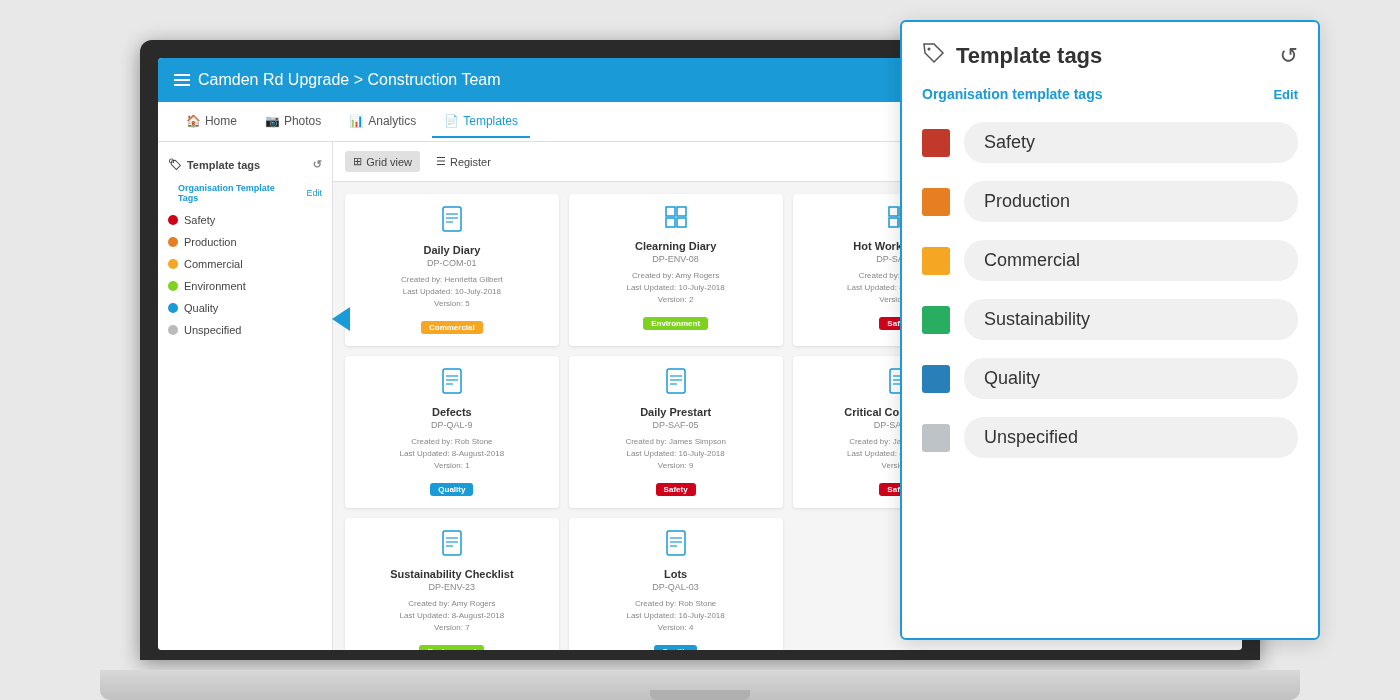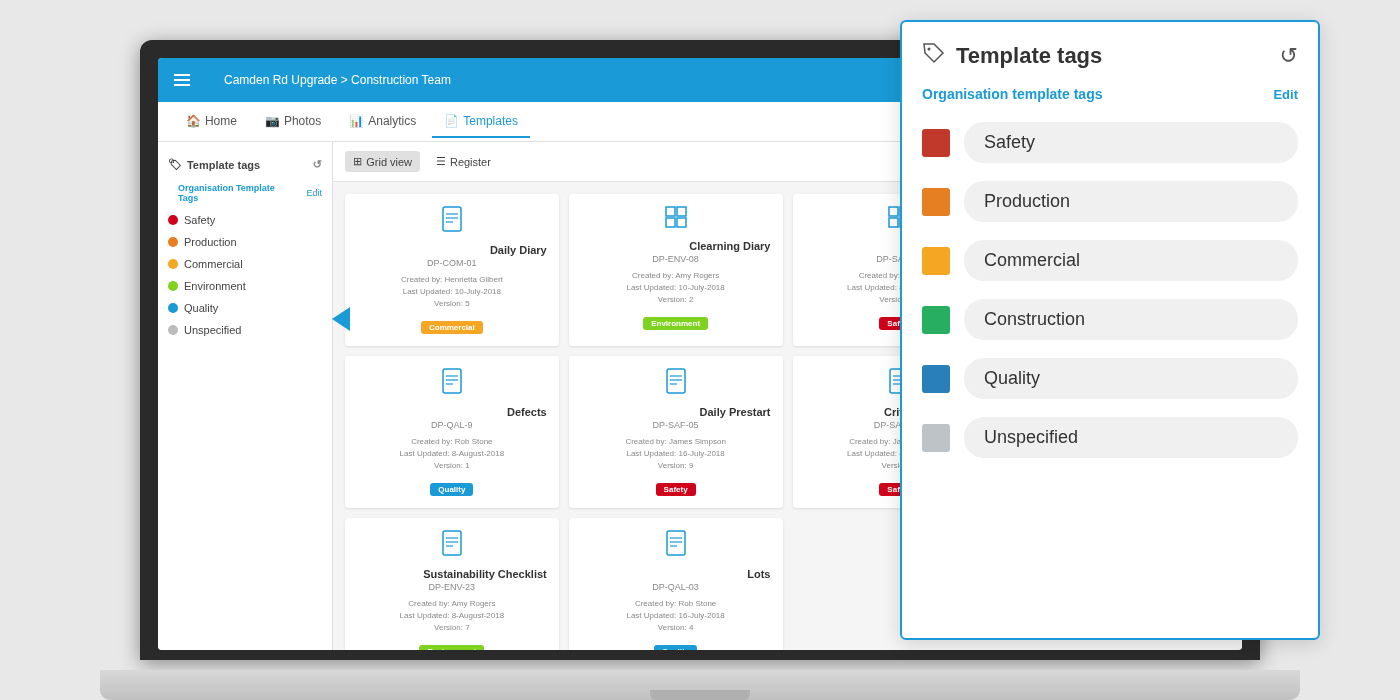--- a/index.html
+++ b/index.html
@@ -78,23 +78,22 @@
 
     .hamburger-icon span {
       width: 16px;
       height: 2px;
       background: white;
       display: block;
     }
 
     .breadcrumb {
       color: white;
-      font-size: 12px;
+      font-size: 16px;
       font-weight: 500;
-      margin-left: 26px;
     }
 
     .top-nav-center {
       display: flex;
       align-items: center;
       gap: 6px;
     }
 
     .brand-name {
       color: white;
@@ -308,21 +307,20 @@
       font-size: 22px;
       color: #1a9ad7;
       margin-bottom: 6px;
     }
 
     .template-name {
       font-size: 11px;
       font-weight: 600;
       color: #333;
       margin-bottom: 2px;
-      text-align: right;
     }
 
     .template-code {
       font-size: 9px;
       color: #888;
       margin-bottom: 6px;
     }
 
     .template-meta {
       font-size: 8px;
@@ -724,21 +722,21 @@
         <div class="tag-row">
     <div class="tag-color-box" style="background:#e67e22;"></div>
     <div class="tag-label-pill">Production</div>
   </div>
         <div class="tag-row">
     <div class="tag-color-box" style="background:#f5a623;"></div>
     <div class="tag-label-pill">Commercial</div>
   </div>
         <div class="tag-row">
     <div class="tag-color-box" style="background:#27ae60;"></div>
-    <div class="tag-label-pill">Construction</div>
+    <div class="tag-label-pill">Sustainability</div>
   </div>
         <div class="tag-row">
     <div class="tag-color-box" style="background:#2980b9;"></div>
     <div class="tag-label-pill">Quality</div>
   </div>
         <div class="tag-row">
     <div class="tag-color-box" style="background:#bdc3c7;"></div>
     <div class="tag-label-pill">Unspecified</div>
   </div>
       </div>

